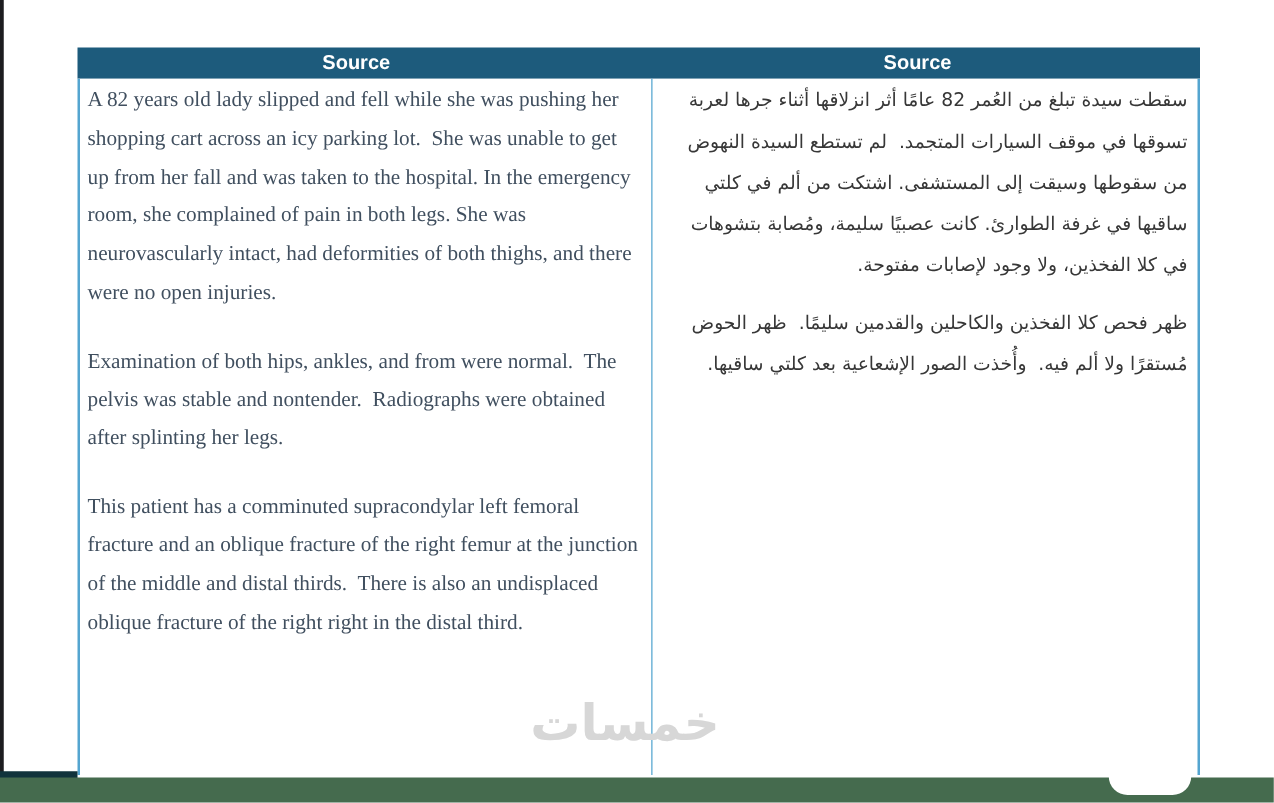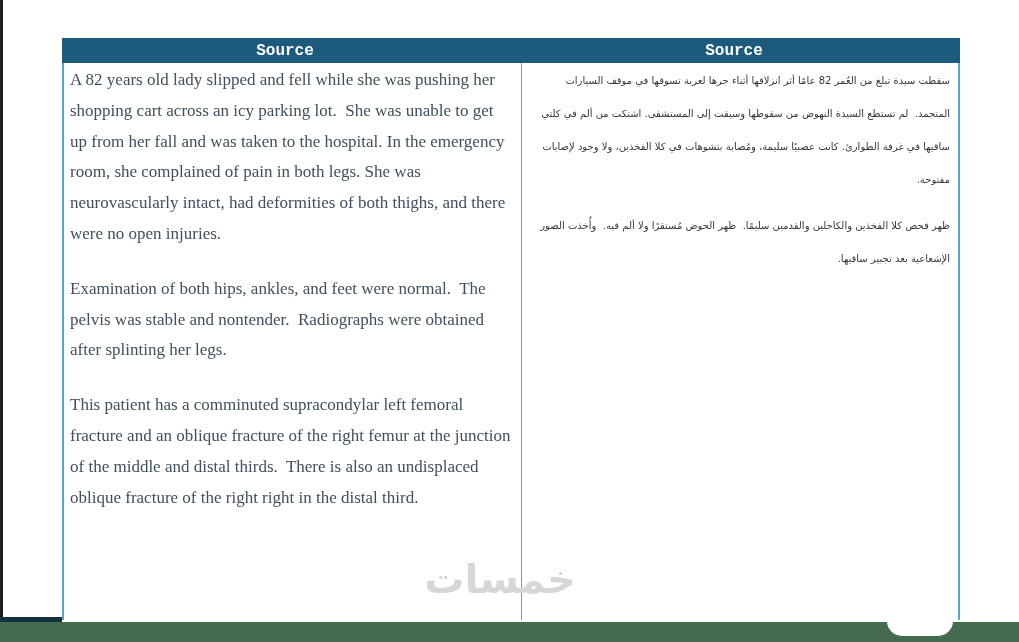--- a/index.html
+++ b/index.html
@@ -21,21 +21,21 @@
     width: 898px; height: 582px;
     z-index: 1;
   }
   .header-row {
     display: flex; height: 25px;
     background: var(--header_bg, #1d5b7c);
   }
   .header-cell {
     color: var(--header_text, #ffffff);
     font-weight: bold; font-size: 16px;
-    font-family: Liberation Mono, monospace;
+    font-family: Liberation Sans, sans-serif;
     display: flex; align-items: center; justify-content: center;
   }
   .header-cell.src { width: 446px; }
   .header-cell.tgt { width: 452px; }
   .body-row {
     display: flex; height: 557px;
     border-left: 2px solid var(--border_blue, #54a5d0);
     border-right: 2px solid var(--border_blue, #54a5d0);
     background: #ffffff;
   }
@@ -48,21 +48,21 @@
     padding: 2px 8px 0 6px;
     font-family: "Liberation Serif", "DejaVu Serif", serif;
     font-size: 17px; line-height: 30.8px;
     color: var(--source_text, #404f5f);
   }
   .cell-target {
     width: 499px;
     direction: rtl; text-align: right;
     padding: 1px 8px 0 6px;
     font-family: "DejaVu Sans", sans-serif;
-    font-size: 10px; line-height: 33px;
+    font-size: 15px; line-height: 33px;
     color: var(--target_text, #373737);
   }
   .cell-source p { margin: 0 0 24px 0; white-space: pre-wrap; }
   .cell-target p { margin: 0 0 13px 0; white-space: pre-wrap; }
   .watermark {
     position: absolute; left: 415px; top: 556px;
     width: 170px; text-align: center;
     font-family: "DejaVu Sans", sans-serif;
     font-size: 40px; font-weight: bold;
     color: var(--watermark, #d7d7d7);
@@ -95,27 +95,27 @@
 <div class="left-line"></div>
 
 <div class="table-wrap">
   <div class="header-row">
     <div class="header-cell src">Source</div>
     <div class="header-cell tgt">Source</div>
   </div>
   <div class="body-row">
     <div class="cell cell-source" lang="en">
       <p>A 82 years old lady slipped and fell while she was pushing her shopping cart across an icy parking lot.  She was unable to get up from her fall and was taken to the hospital. In the emergency room, she complained of pain in both legs. She was neurovascularly intact, had deformities of both thighs, and there were no open injuries.</p>
-      <p>Examination of both hips, ankles, and feet were normal.  The pelvis was stable and nontender.  Radiographs were obtained after splinting her legs.</p>
+      <p>Examination of both hips, ankles, and from were normal.  The pelvis was stable and nontender.  Radiographs were obtained after splinting her legs.</p>
       <p>This patient has a comminuted supracondylar left femoral fracture and an oblique fracture of the right femur at the junction of the middle and distal thirds.  There is also an undisplaced oblique fracture of the right right in the distal third.</p>
     </div>
     <div class="col-divider"></div>
     <div class="cell cell-target" lang="ar" dir="rtl">
       <p>سقطت سيدة تبلغ من العُمر 82 عامًا أثر انزلاقها أثناء جرها لعربة تسوقها في موقف السيارات المتجمد.  لم تستطع السيدة النهوض من سقوطها وسيقت إلى المستشفى. اشتكت من ألم في كلتي ساقيها في غرفة الطوارئ. كانت عصبيًا سليمة، ومُصابة بتشوهات في كلا الفخذين، ولا وجود لإصابات مفتوحة.</p>
-      <p>ظهر فحص كلا الفخذين والكاحلين والقدمين سليمًا.  ظهر الحوض مُستقرًا ولا ألم فيه.  وأُخذت الصور الإشعاعية بعد تجبير ساقيها.</p>
+      <p>ظهر فحص كلا الفخذين والكاحلين والقدمين سليمًا.  ظهر الحوض مُستقرًا ولا ألم فيه.  وأُخذت الصور الإشعاعية بعد كلتي ساقيها.</p>
     </div>
   </div>
 </div>
 
 <div class="watermark" lang="ar">خمسات</div>
 <div class="bottom-left-strip"></div>
 <div class="bottom-bar"></div>
 <div class="white-tab"></div>
 
 </body></html>

